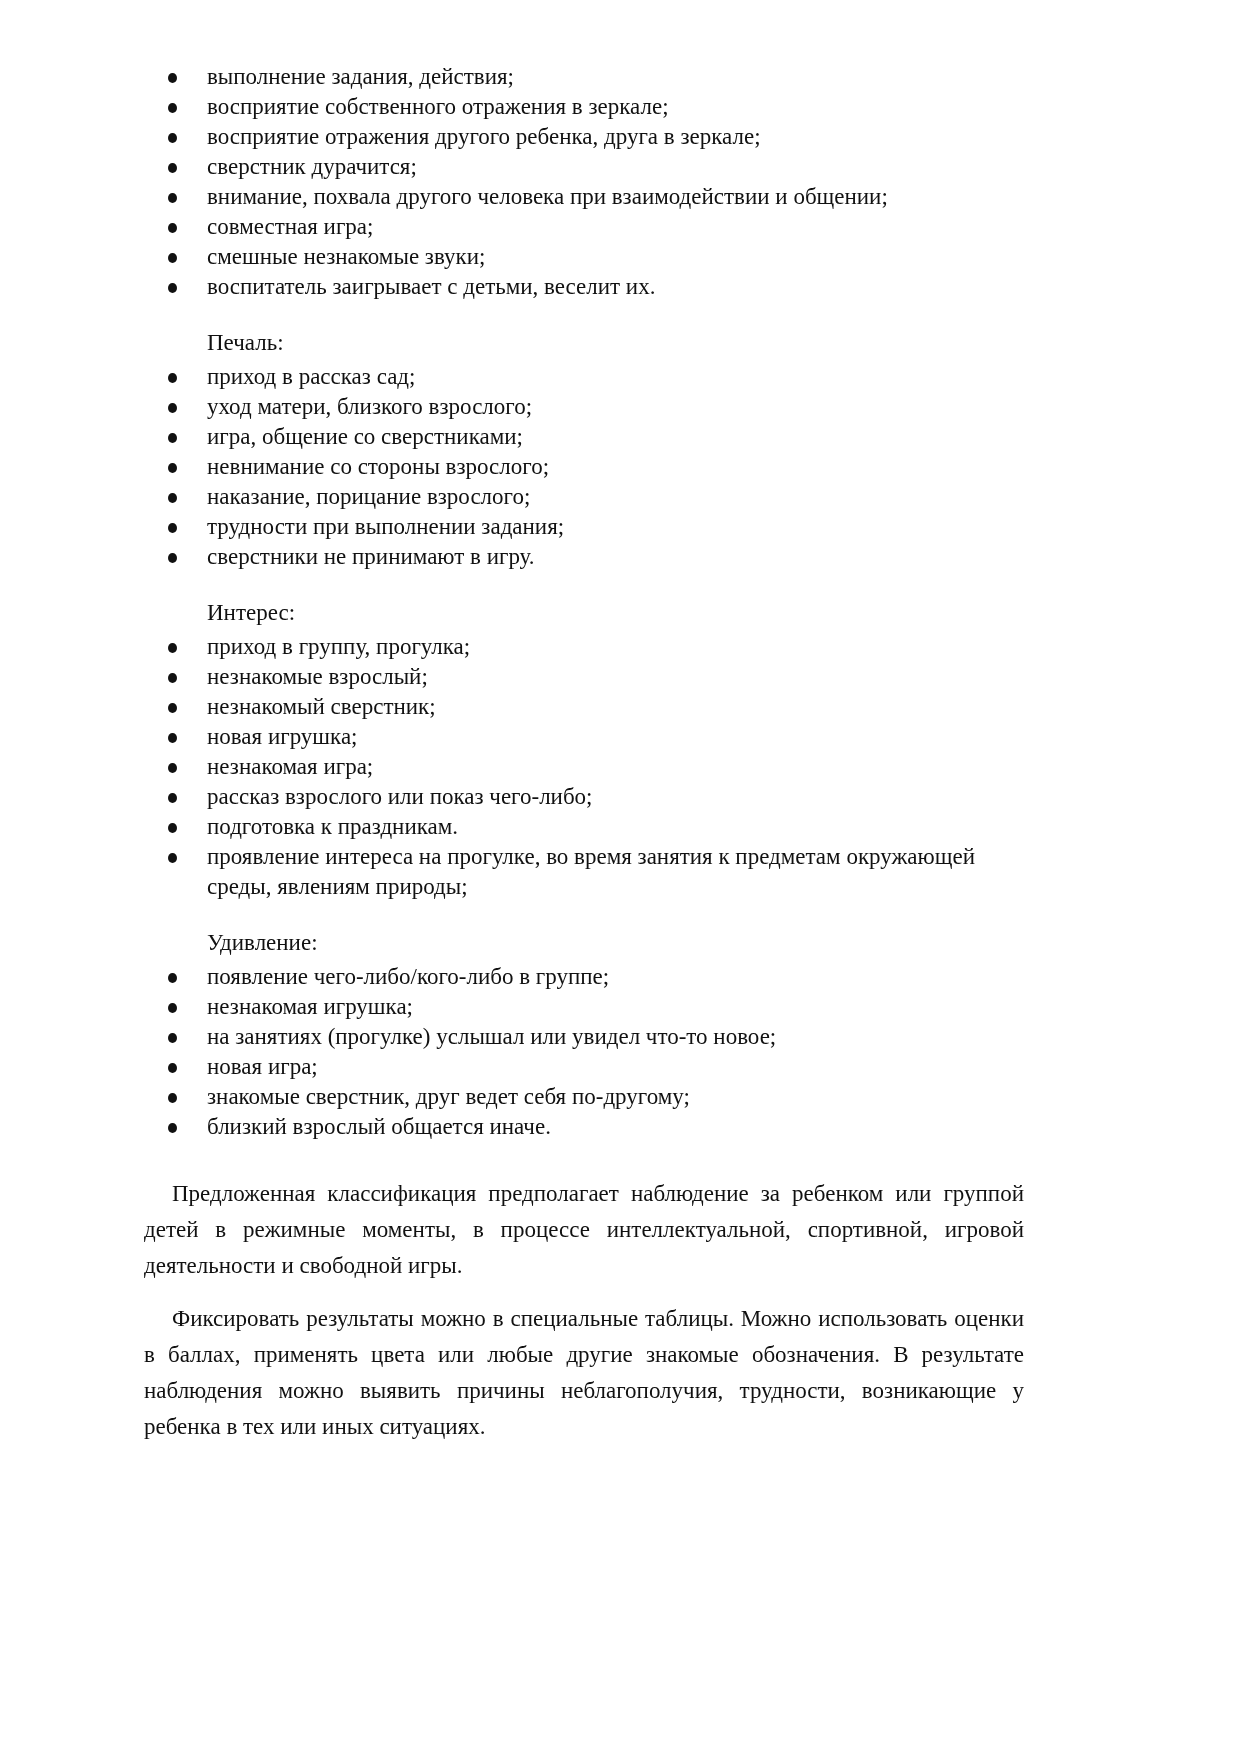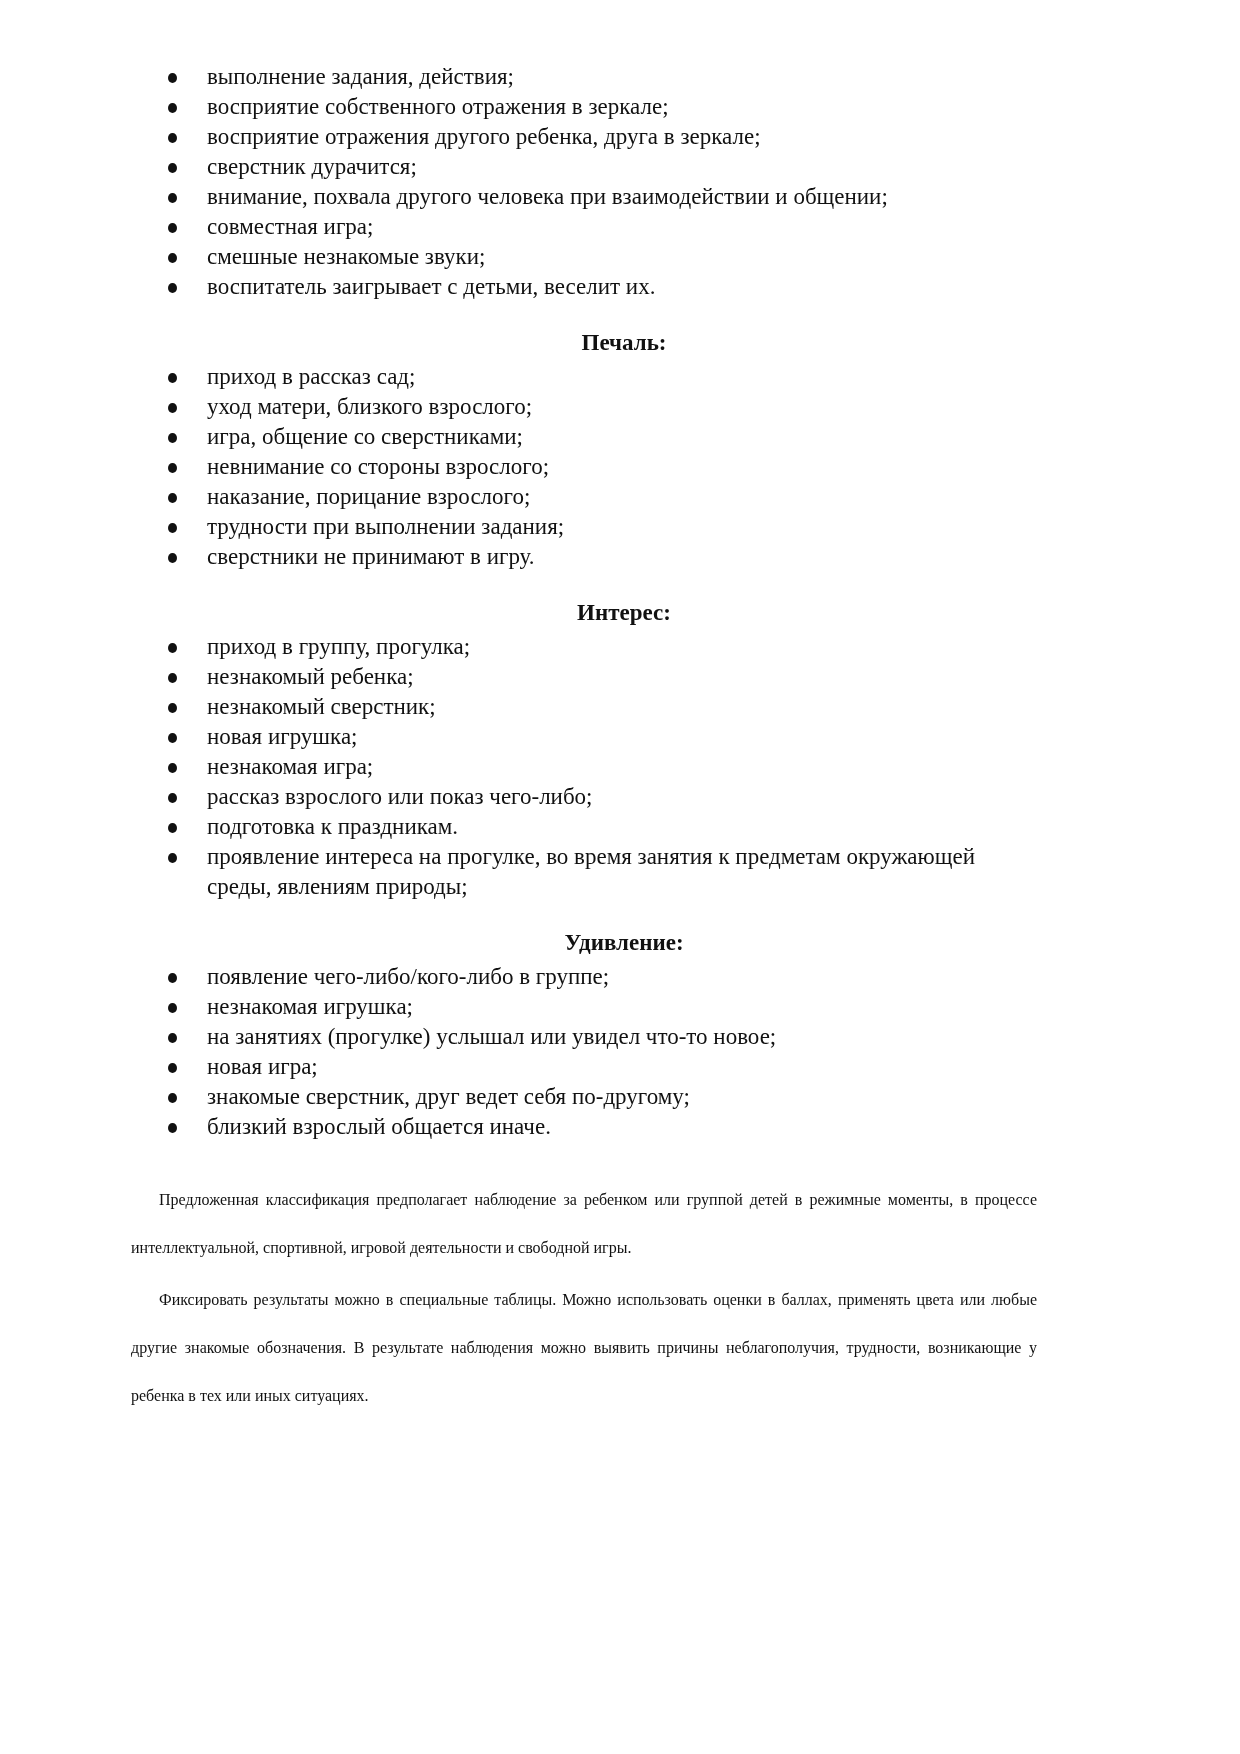--- a/index.html
+++ b/index.html
@@ -3,22 +3,22 @@
 <meta charset="utf-8">
 <style>
   html, body { margin: 0; padding: 0; background: #ffffff; }
   body { width: 1240px; height: 1754px; position: relative; overflow: hidden;
          font-family: "Liberation Serif", "DejaVu Serif", serif; color: #111; }
   .page { position: absolute; left: 0; top: 0; width: 1240px; height: 1754px; }
   .content { position: absolute; left: 127px; top: 62px; width: 914px; }
   ul.bullets { list-style: none; margin: 0; padding: 0; }
   ul.bullets li { position: relative; padding-left: 80px; font-size: 23px; line-height: 30px; margin: 0; }
   ul.bullets li .dot { position: absolute; left: 41px; top: 11px; width: 9px; height: 10px; border-radius: 50%; background: #111; }
-  .heading { text-align: center; font-weight: bold; font-size: 23px; line-height: 30px; margin: 26px 0 4px 0; padding-left: 80px; }
-  .para { font-size: 16px; line-height: 48px; text-align: justify; text-indent: 28px; margin: 4px; }
+  .heading { font-weight: normal; font-size: 23px; line-height: 30px; margin: 26px 0 4px 0; padding-left: 80px; }
+  .para { font-size: 23px; line-height: 36px; text-align: justify; text-indent: 28px; margin: 17px; }
   .para.first { margin-top: 34px; }
   .para.second { margin-top: 3px; }
 </style>
 </head>
 <body>
 
 <div class="page">
   <div class="content">
 
     <ul class="bullets">
@@ -39,21 +39,21 @@
       <li><span class="dot"></span><span>игра, общение со сверстниками;</span></li>
       <li><span class="dot"></span><span>невнимание со стороны взрослого;</span></li>
       <li><span class="dot"></span><span>наказание, порицание взрослого;</span></li>
       <li><span class="dot"></span><span>трудности при выполнении задания;</span></li>
       <li><span class="dot"></span><span>сверстники не принимают в игру.</span></li>
     </ul>
 
     <div class="heading">Интерес:</div>
     <ul class="bullets">
       <li><span class="dot"></span><span>приход в группу, прогулка;</span></li>
-      <li><span class="dot"></span><span>незнакомый ребенка;</span></li>
+      <li><span class="dot"></span><span>незнакомые взрослый;</span></li>
       <li><span class="dot"></span><span>незнакомый сверстник;</span></li>
       <li><span class="dot"></span><span>новая игрушка;</span></li>
       <li><span class="dot"></span><span>незнакомая игра;</span></li>
       <li><span class="dot"></span><span>рассказ взрослого или показ чего-либо;</span></li>
       <li><span class="dot"></span><span>подготовка к праздникам.</span></li>
       <li><span class="dot"></span><span>проявление интереса на прогулке, во время занятия к  предметам окружающей среды, явлениям природы;</span></li>
     </ul>
 
     <div class="heading">Удивление:</div>
     <ul class="bullets">

